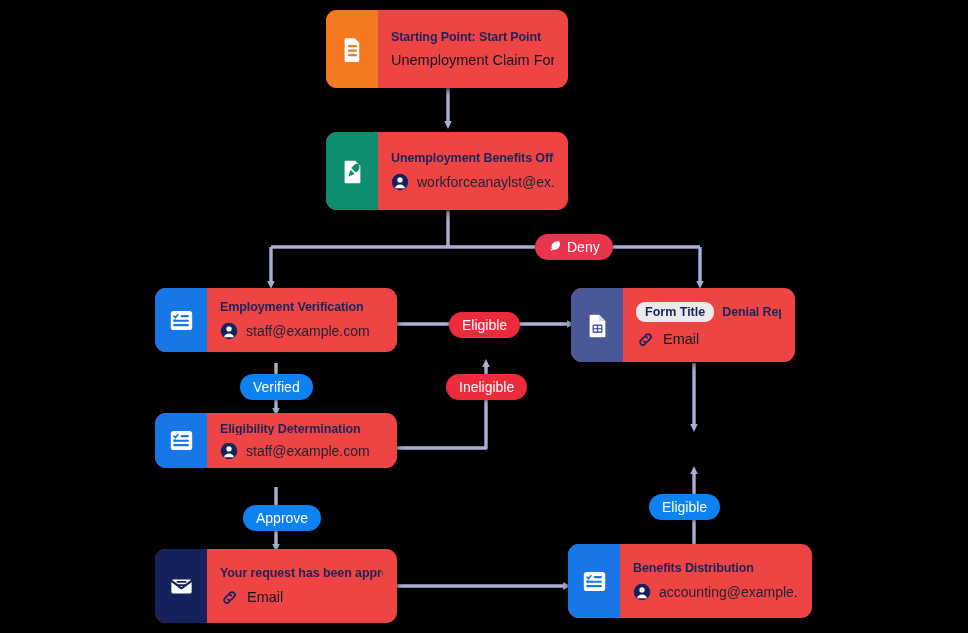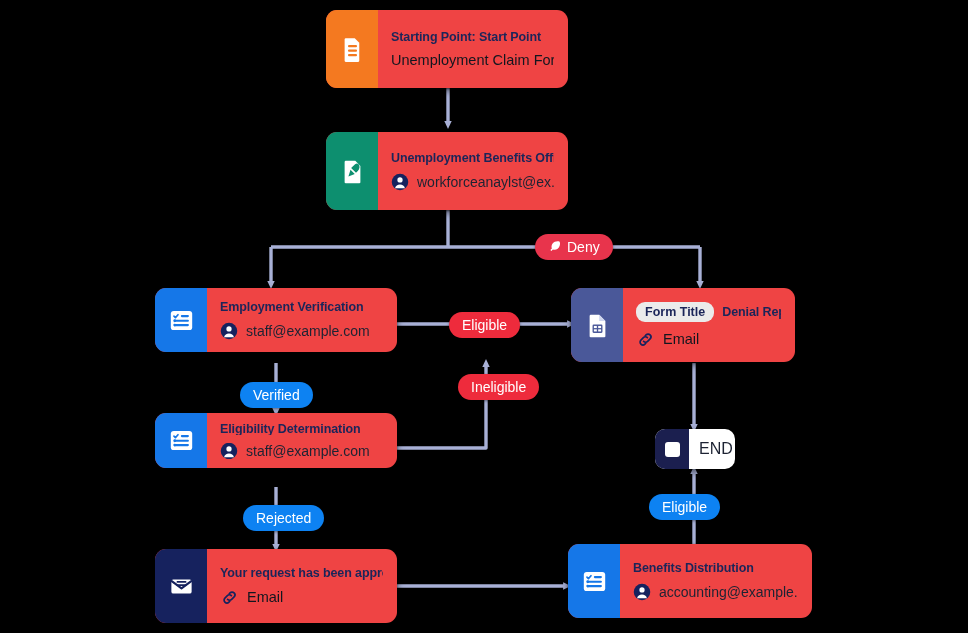--- a/index.html
+++ b/index.html
@@ -350,50 +350,44 @@
             <circle cx="12" cy="12" r="11" fill="#16225e"></circle>
             <circle cx="12" cy="9.2" r="3.5" fill="#ffffff"></circle>
             <path d="M5.4 20.2a6.9 6.9 0 0 1 13.2 0z" fill="#ffffff"></path>
           </svg>
         </span>
         <span>accounting@example....</span>
       </div>
     </div>
   </div>
 
-  <div class="endnode" style="left:655px; top:429px; width:80px; height:40px;">
-    <div class="end-ic">
-      <div class="end-sq"></div>
-    </div>
-    <div class="end-lbl">END</div>
-  </div>
 
 
   <div class="pill crim" style="left:535px; top:234px;">
     <span>
       <svg width="14" height="14" viewBox="0 0 24 24">
         <path d="M20 3c1.6 3.6.4 9-3.4 11.9-2.6 2-5.8 2.3-8.2 1.3l-2.6 2.6-1.8-1.8 2.6-2.6C5.6 12 5.9 8.8 7.9 6.2 10.8 2.4 16.4 1.4 20 3z" fill="#ffffff"></path>
       </svg>
     </span>
     <span>Deny</span>
   </div>
 
   <div class="pill red" style="left:449px; top:312px;">
     <span>Eligible</span>
   </div>
 
-  <div class="pill red" style="left:458px; top:374px;">
+  <div class="pill red" style="left:446px; top:374px;">
     <span>Ineligible</span>
   </div>
 
-  <div class="pill blue" style="left:240px; top:382px;">
+  <div class="pill blue" style="left:240px; top:374px;">
     <span>Verified</span>
   </div>
 
   <div class="pill blue" style="left:243px; top:505px;">
-    <span>Rejected</span>
+    <span>Approve</span>
   </div>
 
   <div class="pill blue" style="left:649px; top:494px;">
     <span>Eligible</span>
   </div>
 
 </div>
 
 </body></html>

